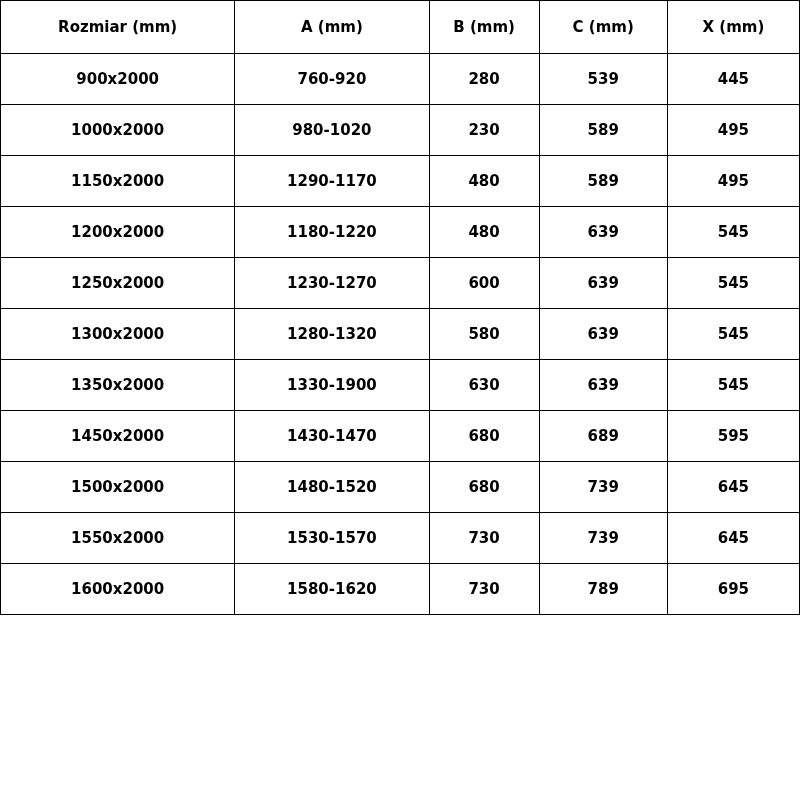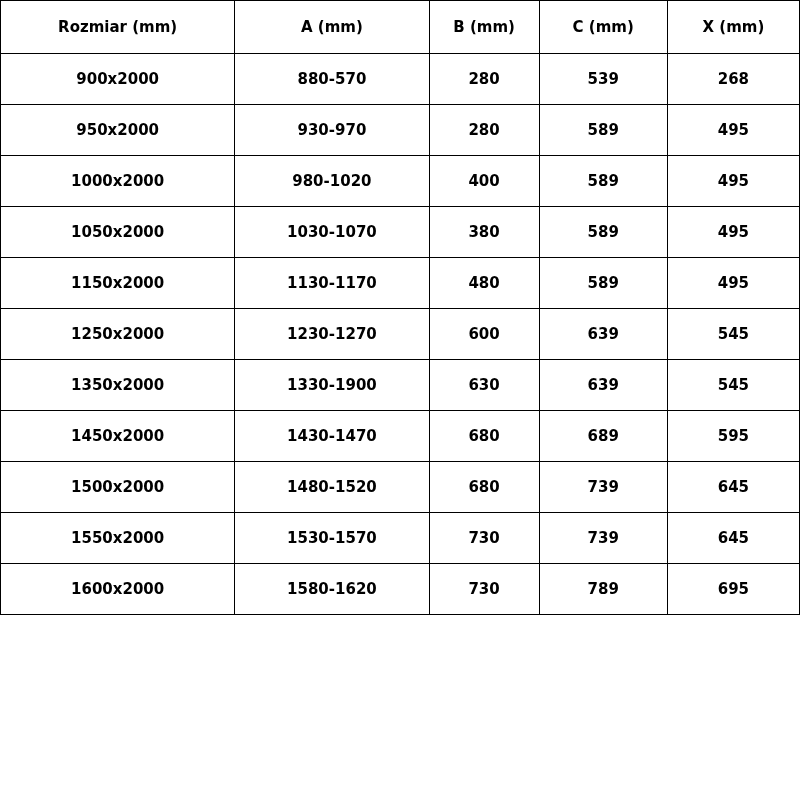--- a/index.html
+++ b/index.html
@@ -65,57 +65,57 @@
         <th>Rozmiar (mm)</th>
         <th>A (mm)</th>
         <th>B (mm)</th>
         <th>C (mm)</th>
         <th>X (mm)</th>
       </tr>
     </thead>
     <tbody>
       <tr>
         <td>900x2000</td>
-        <td>880-570</td>
+        <td>760-920</td>
         <td>280</td>
         <td>539</td>
-        <td>268</td>
-      </tr>
-      <tr>
-        <td>950x2000</td>
-        <td>930-970</td>
-        <td>280</td>
-        <td>589</td>
-        <td>495</td>
+        <td>445</td>
       </tr>
       <tr>
         <td>1000x2000</td>
         <td>980-1020</td>
-        <td>400</td>
-        <td>589</td>
-        <td>495</td>
-      </tr>
-      <tr>
-        <td>1050x2000</td>
-        <td>1030-1070</td>
-        <td>380</td>
+        <td>230</td>
         <td>589</td>
         <td>495</td>
       </tr>
       <tr>
         <td>1150x2000</td>
-        <td>1130-1170</td>
+        <td>1290-1170</td>
         <td>480</td>
         <td>589</td>
         <td>495</td>
       </tr>
       <tr>
+        <td>1200x2000</td>
+        <td>1180-1220</td>
+        <td>480</td>
+        <td>639</td>
+        <td>545</td>
+      </tr>
+      <tr>
         <td>1250x2000</td>
         <td>1230-1270</td>
         <td>600</td>
+        <td>639</td>
+        <td>545</td>
+      </tr>
+      <tr>
+        <td>1300x2000</td>
+        <td>1280-1320</td>
+        <td>580</td>
         <td>639</td>
         <td>545</td>
       </tr>
       <tr>
         <td>1350x2000</td>
         <td>1330-1900</td>
         <td>630</td>
         <td>639</td>
         <td>545</td>
       </tr>

